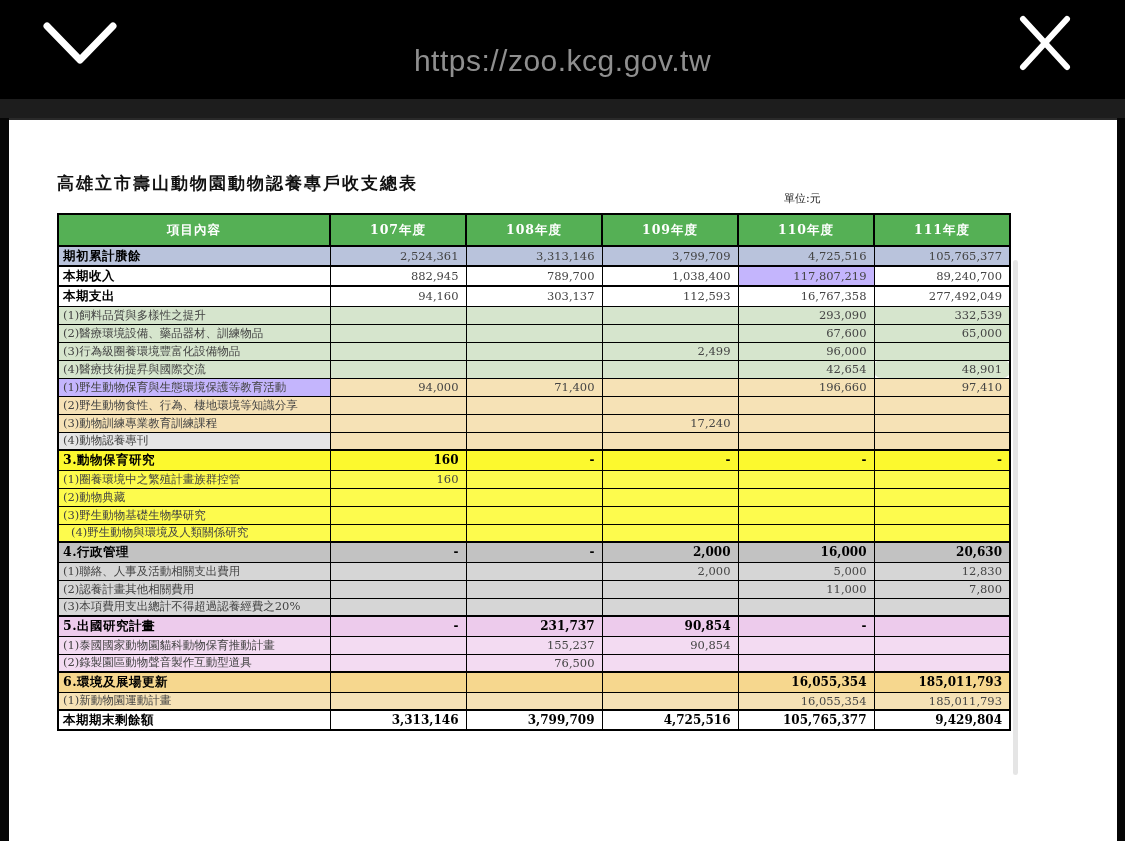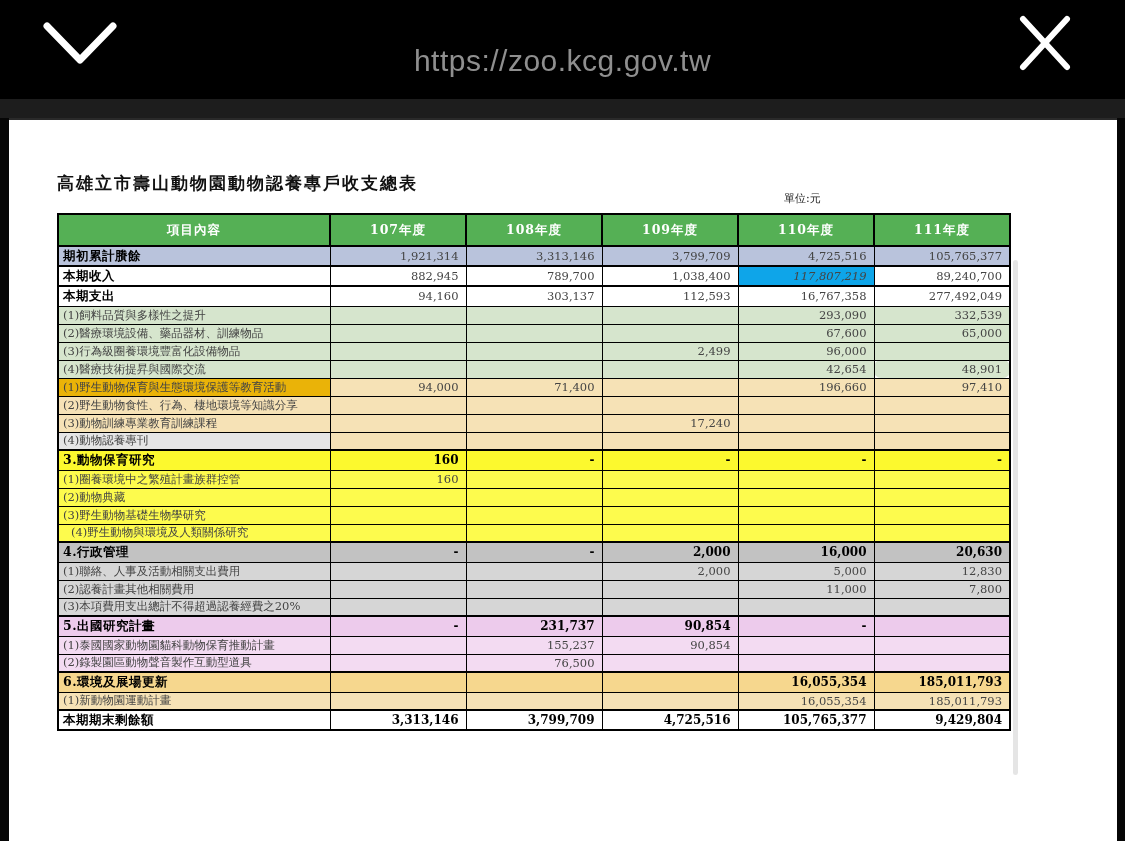--- a/index.html
+++ b/index.html
@@ -87,32 +87,32 @@
           <th style="background: rgb(85, 176, 85);">107年度</th>
           <th style="background: rgb(85, 176, 85);">108年度</th>
           <th style="background: rgb(85, 176, 85);">109年度</th>
           <th style="background: rgb(85, 176, 85);">110年度</th>
           <th style="background: rgb(85, 176, 85);">111年度</th>
         </tr>
       </thead>
     <tbody id="table-body">
         <tr class="major">
           <td class="lbl" style="background: rgb(185, 195, 220);">期初累計賸餘</td>
-          <td class="val" style="background: rgb(185, 195, 220);">1,921,314</td>
+          <td class="val" style="background: rgb(185, 195, 220);">2,524,361</td>
           <td class="val" style="background: rgb(185, 195, 220);">3,313,146</td>
           <td class="val" style="background: rgb(185, 195, 220);">3,799,709</td>
           <td class="val" style="background: rgb(185, 195, 220);">4,725,516</td>
           <td class="val" style="background: rgb(185, 195, 220);">105,765,377</td>
         </tr>
         <tr class="major">
           <td class="lbl" style="background: rgb(255, 255, 255);">本期收入</td>
           <td class="val" style="background: rgb(255, 255, 255);">882,945</td>
           <td class="val" style="background: rgb(255, 255, 255);">789,700</td>
           <td class="val" style="background: rgb(255, 255, 255);">1,038,400</td>
-          <td class="val" style="background: #0ea5e9; font-style: italic;">117,807,219</td>
+          <td class="val" style="background: #c4b5fd;">117,807,219</td>
           <td class="val" style="background: rgb(255, 255, 255);">89,240,700</td>
         </tr>
         <tr class="major">
           <td class="lbl" style="background: rgb(255, 255, 255);">本期支出</td>
           <td class="val" style="background: rgb(255, 255, 255);">94,160</td>
           <td class="val" style="background: rgb(255, 255, 255);">303,137</td>
           <td class="val" style="background: rgb(255, 255, 255);">112,593</td>
           <td class="val" style="background: rgb(255, 255, 255);">16,767,358</td>
           <td class="val" style="background: rgb(255, 255, 255);">277,492,049</td>
         </tr>
@@ -142,21 +142,21 @@
         </tr>
         <tr>
           <td class="lbl" style="background: rgb(214, 229, 205);">(4)醫療技術提昇與國際交流</td>
           <td class="val" style="background: rgb(214, 229, 205);"></td>
           <td class="val" style="background: rgb(214, 229, 205);"></td>
           <td class="val" style="background: rgb(214, 229, 205);"></td>
           <td class="val" style="background: rgb(214, 229, 205);">42,654</td>
           <td class="val" style="background: rgb(214, 229, 205); border-radius: 7px;">48,901</td>
         </tr>
         <tr>
-          <td class="lbl" style="background: #eab308;">(1)野生動物保育與生態環境保護等教育活動</td>
+          <td class="lbl" style="background: #c4b5fd;">(1)野生動物保育與生態環境保護等教育活動</td>
           <td class="val" style="background: rgb(246, 226, 182);">94,000</td>
           <td class="val" style="background: rgb(246, 226, 182);">71,400</td>
           <td class="val" style="background: rgb(246, 226, 182);"></td>
           <td class="val" style="background: rgb(246, 226, 182);">196,660</td>
           <td class="val" style="background: rgb(246, 226, 182);">97,410</td>
         </tr>
         <tr>
           <td class="lbl" style="background: rgb(246, 226, 182);">(2)野生動物食性、行為、棲地環境等知識分享</td>
           <td class="val" style="background: rgb(246, 226, 182);"></td>
           <td class="val" style="background: rgb(246, 226, 182);"></td>

